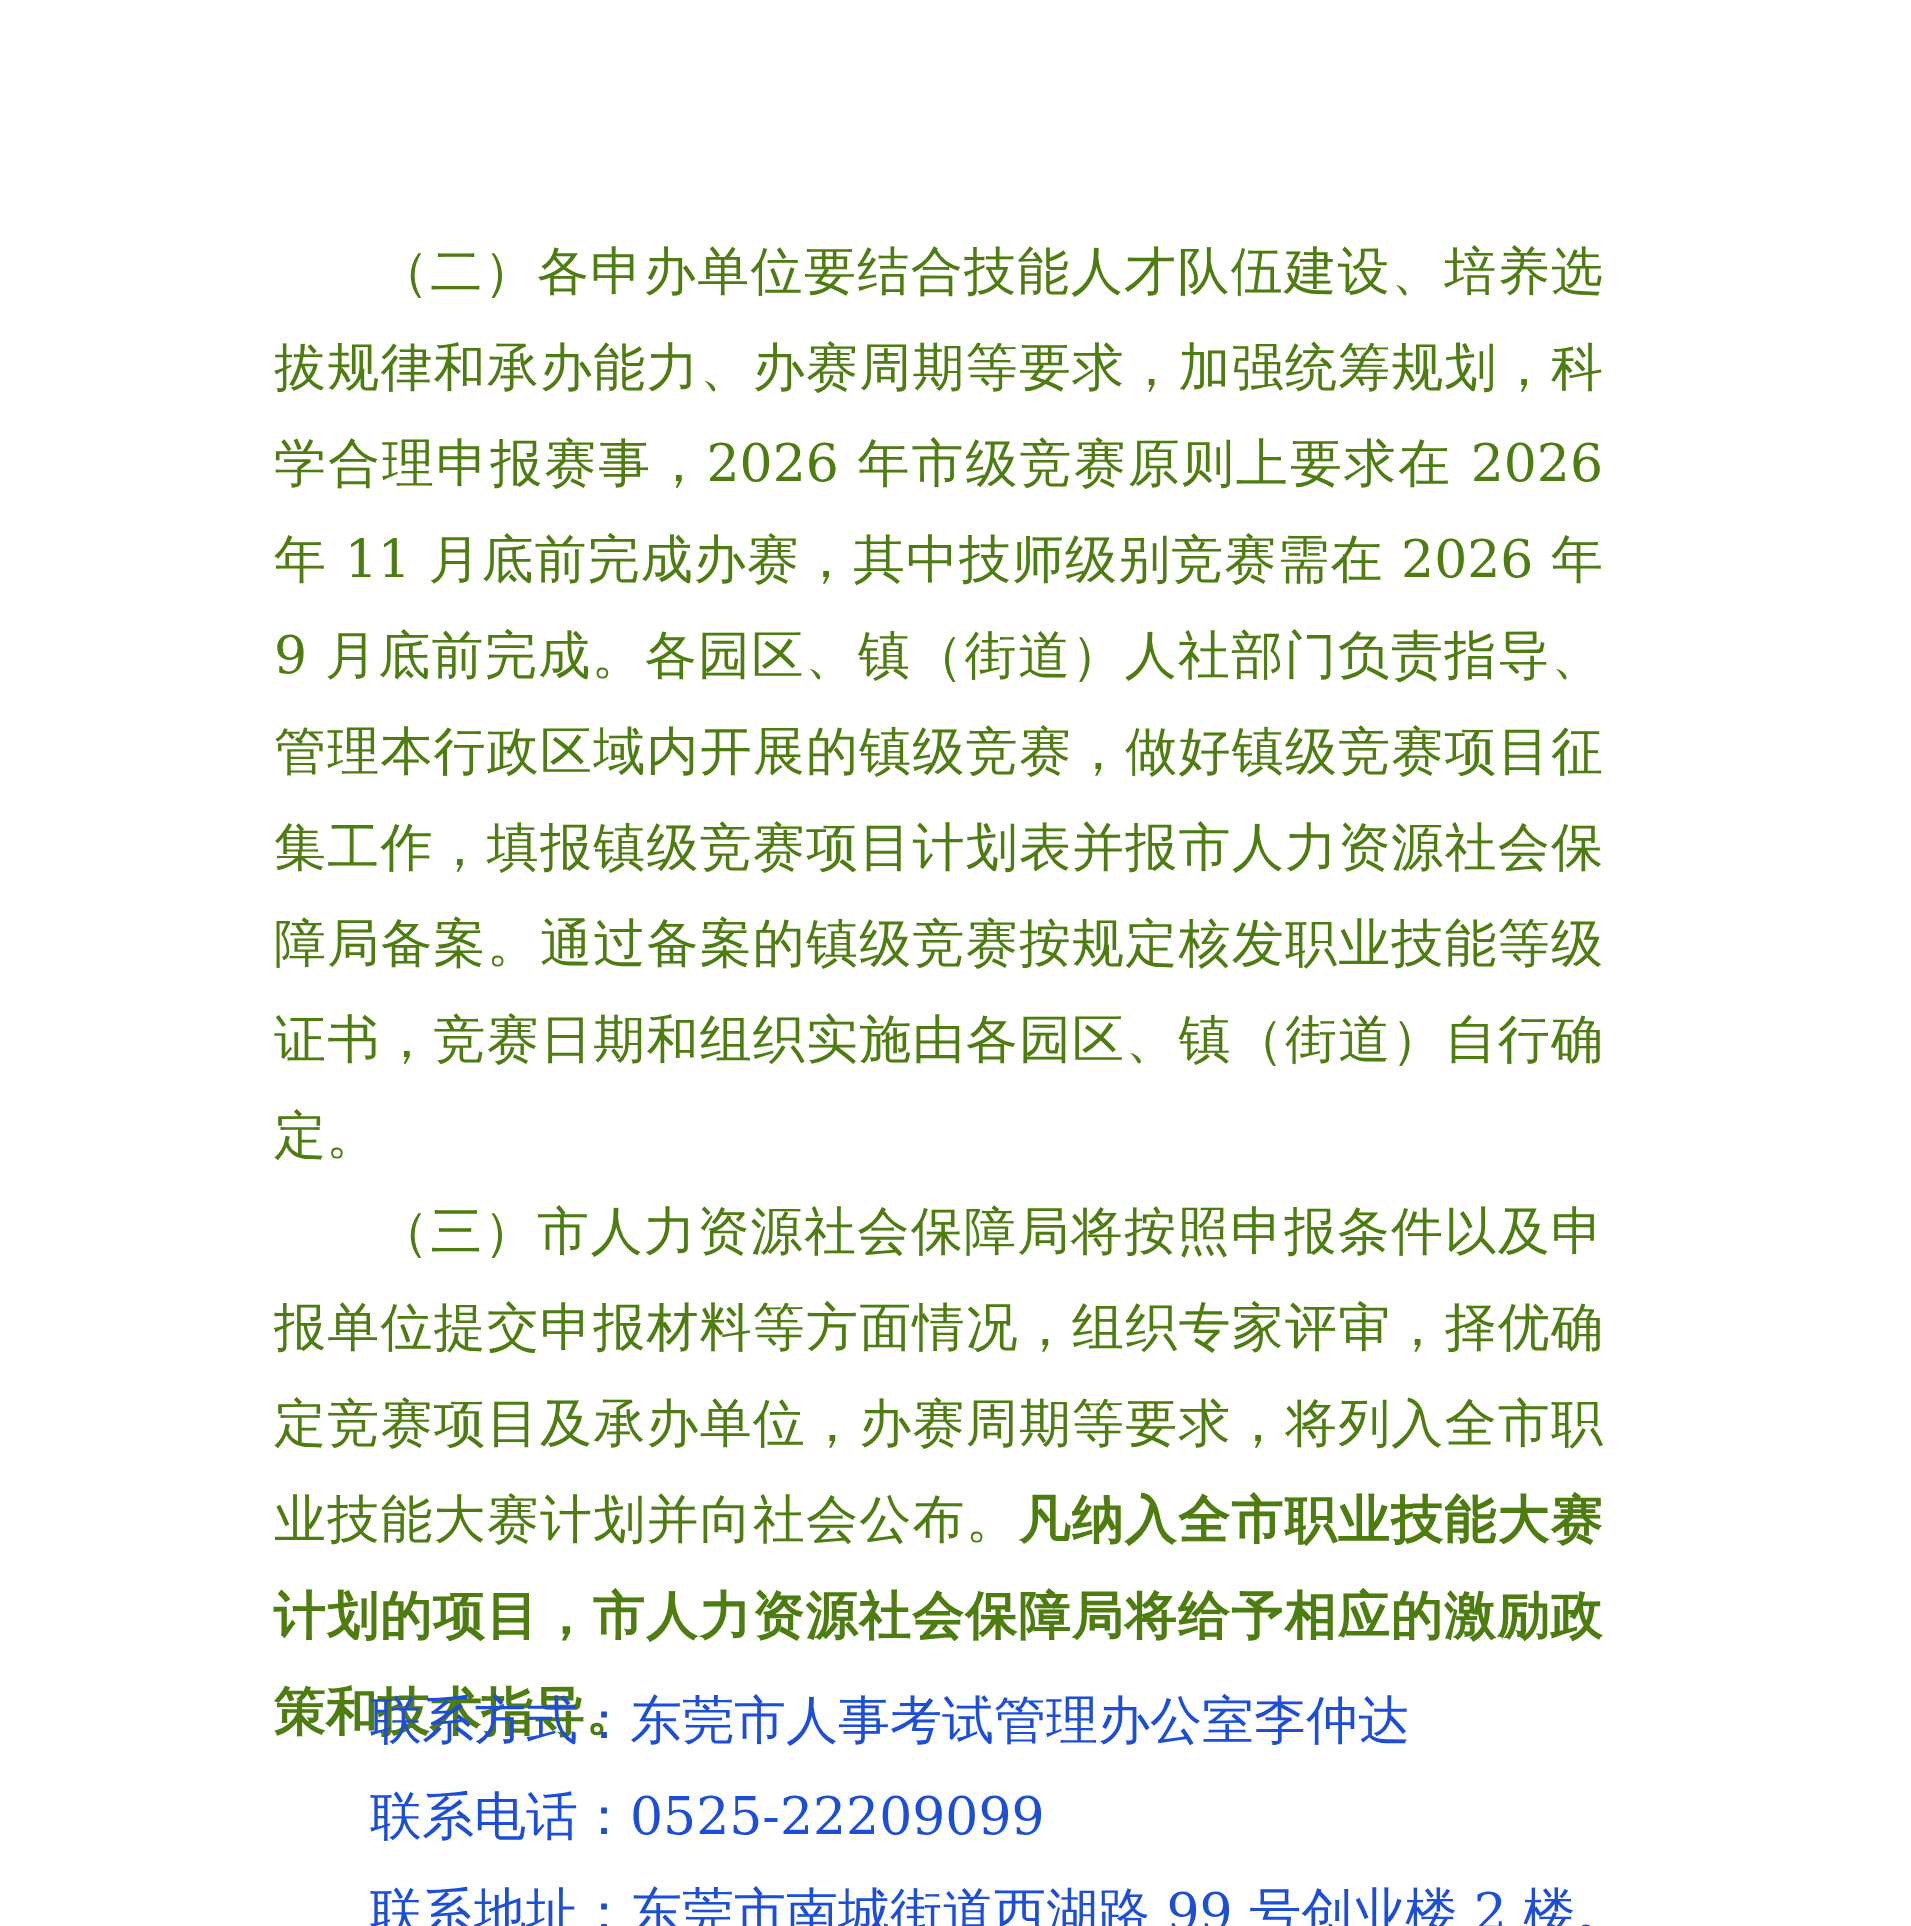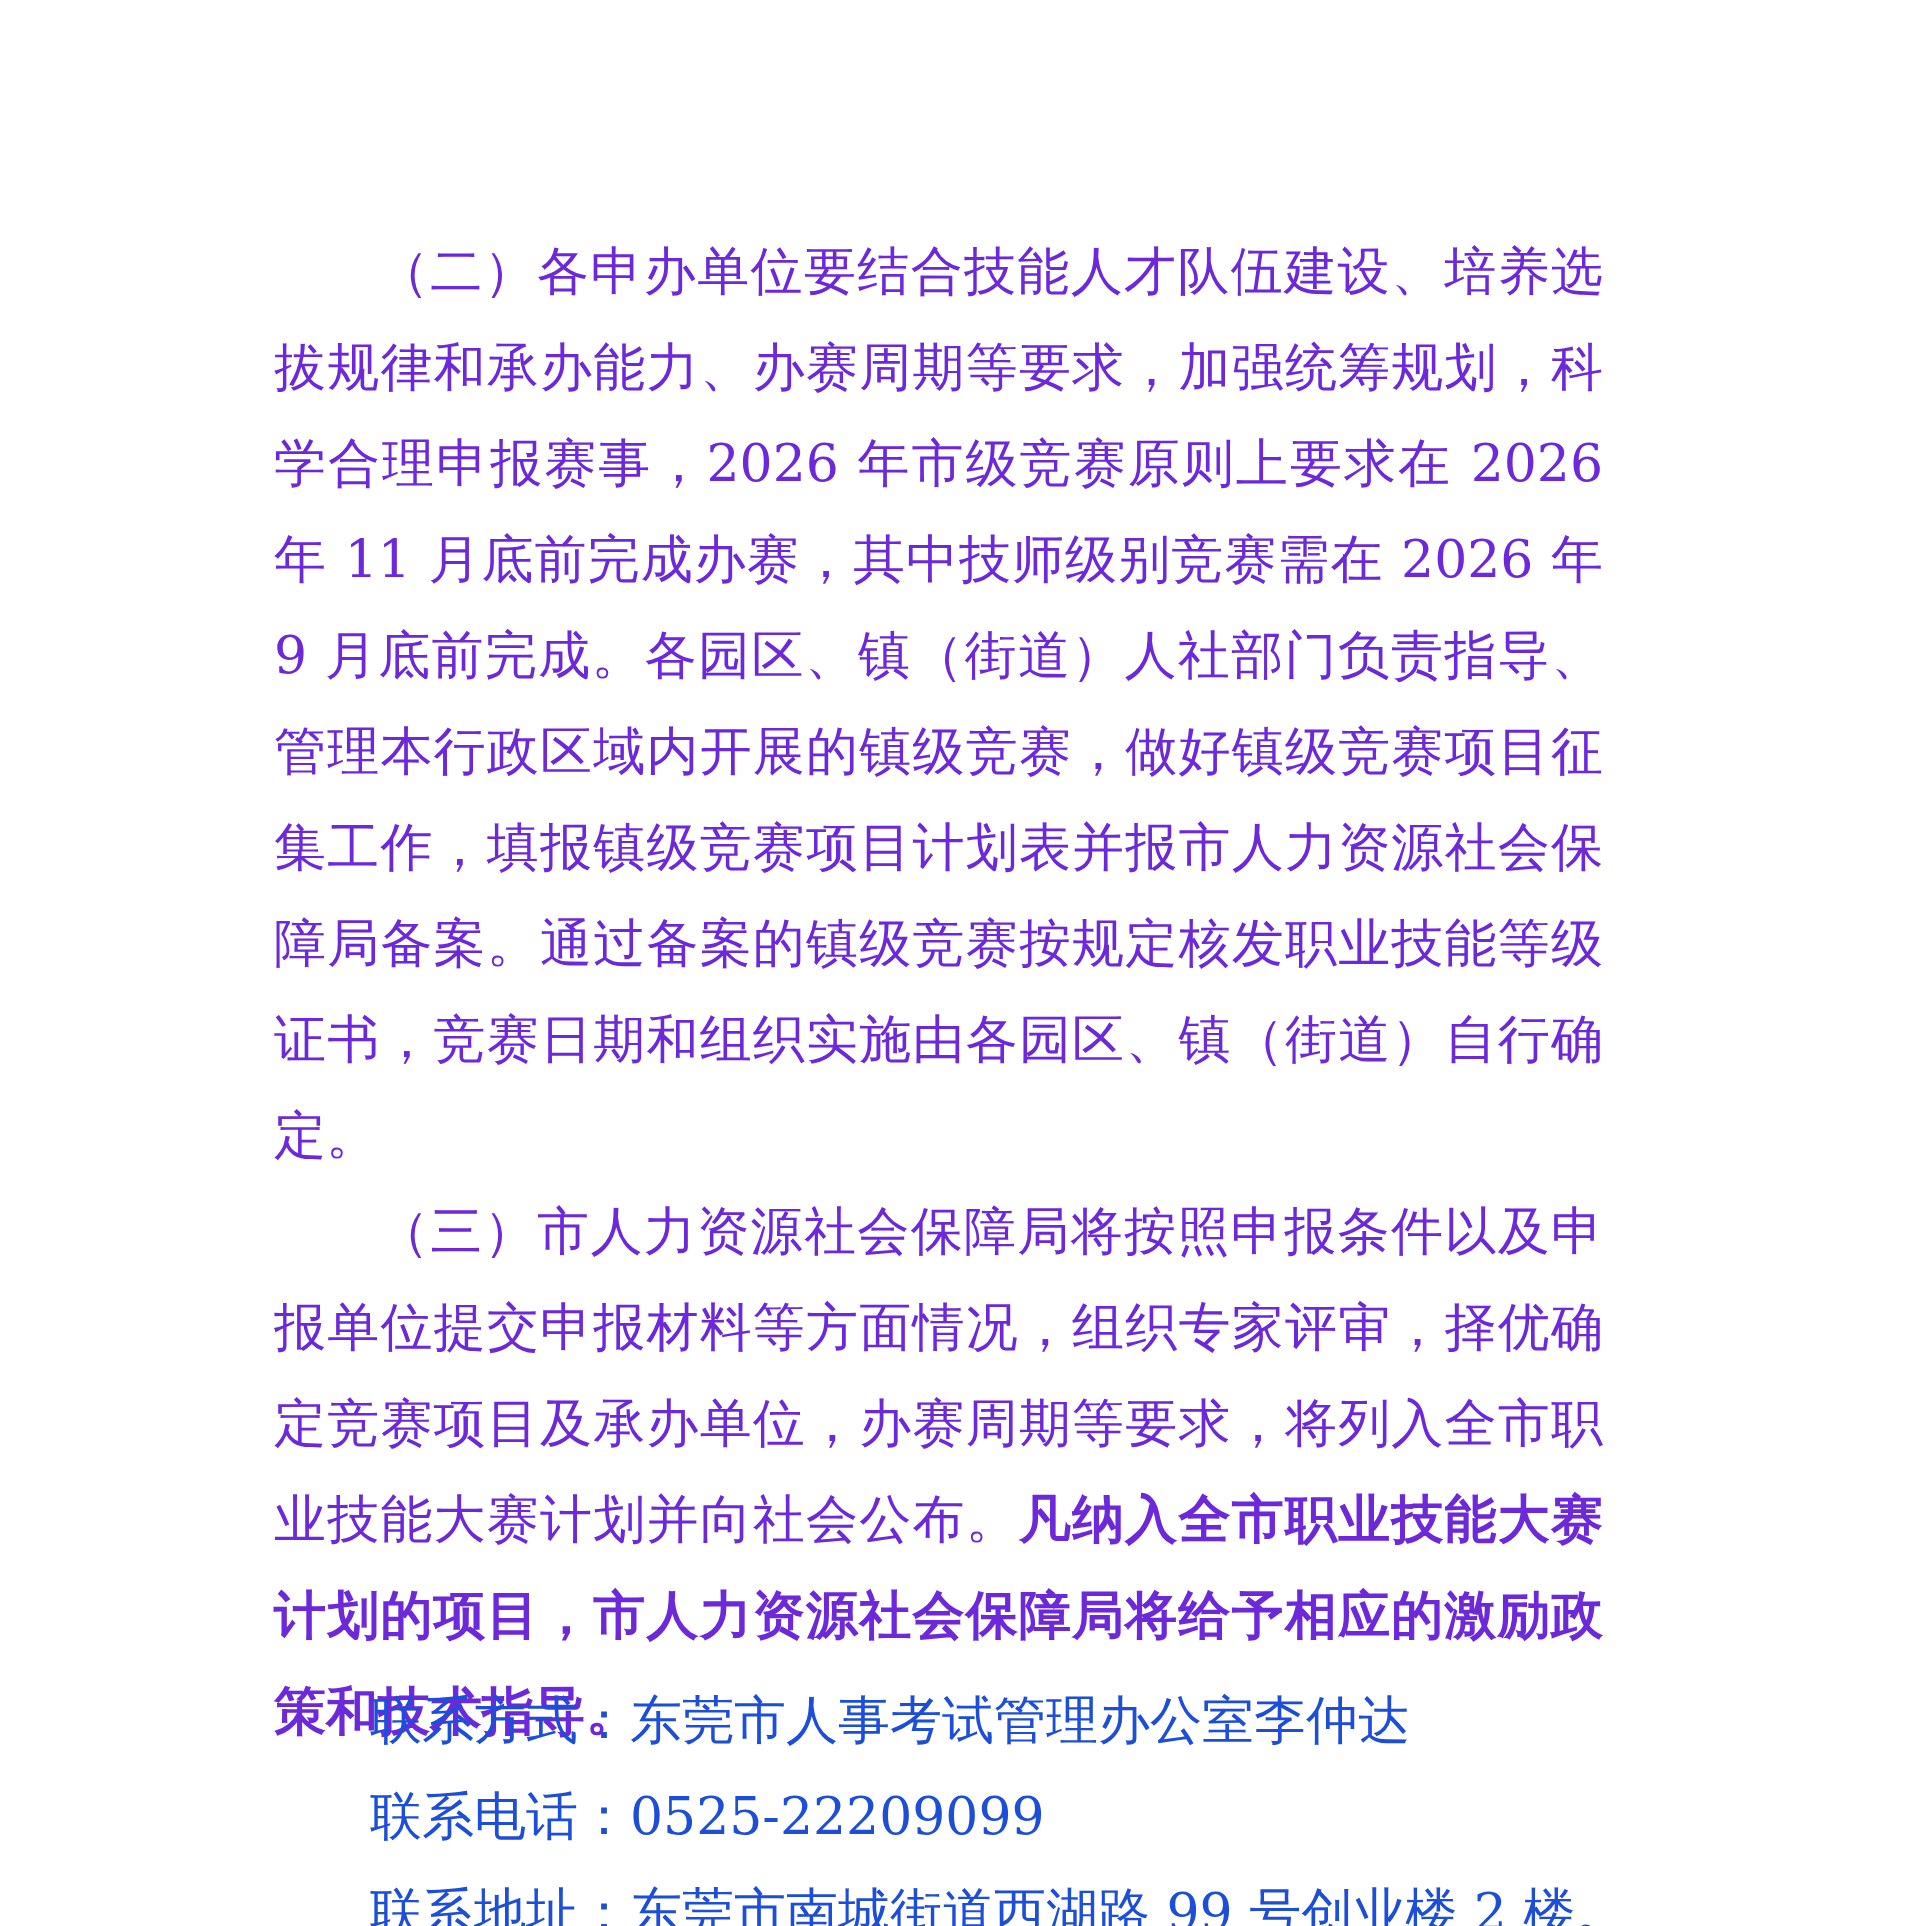--- a/index.html
+++ b/index.html
@@ -27,21 +27,21 @@
 
   .para {
     font-size: 52px;
     line-height: 96px;
     text-align: justify;
     text-align-last: left;
     text-justify: inter-character;
     letter-spacing: 0px;
     margin: 0;
     font-weight: 400;
-    color: #6d28d9;
+    color: #4d7c0f;
   }
   .para.indent { text-indent: 103px; }
 
   .bold-run {
     font-family: "DejaVu Sans", "Liberation Sans", sans-serif;
     font-weight: 700;
     letter-spacing: 0px;
   }
 
   

